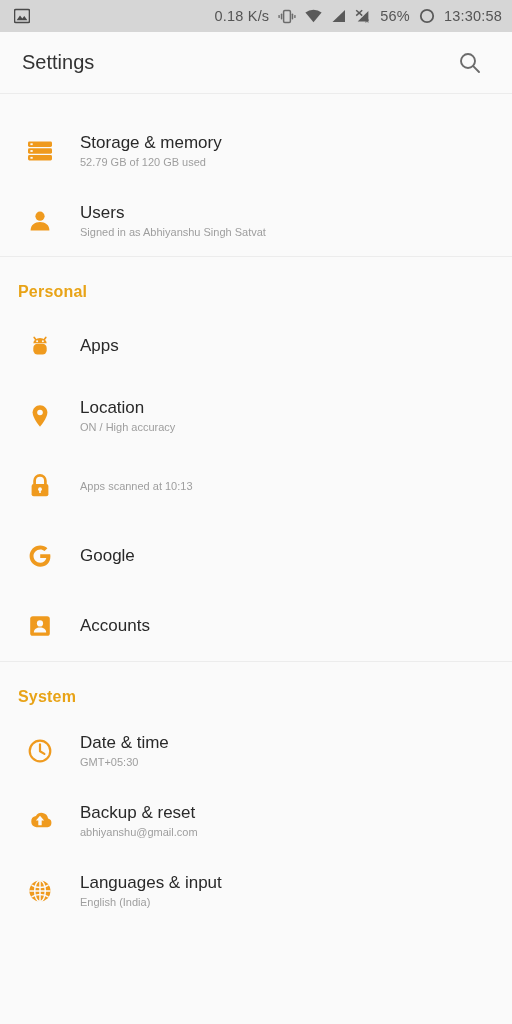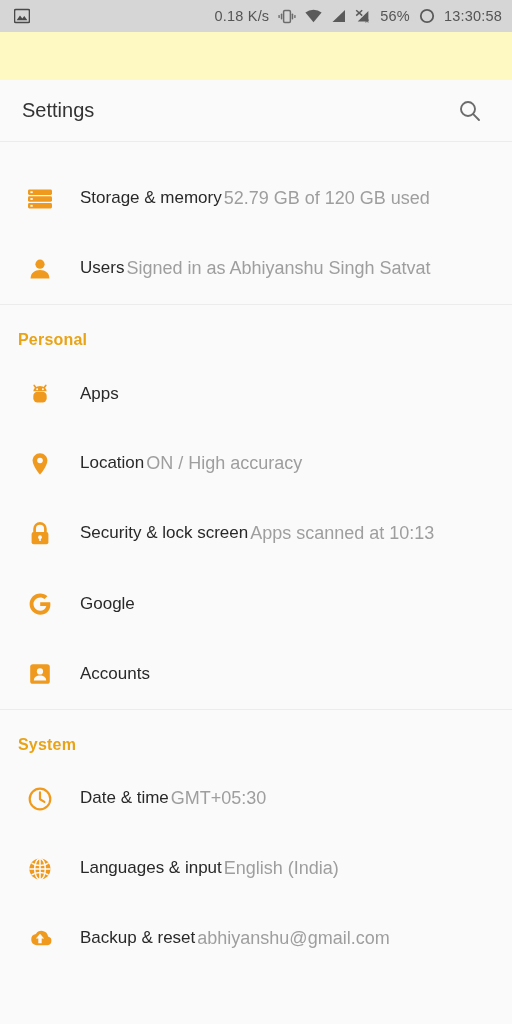--- a/index.html
+++ b/index.html
@@ -2,41 +2,40 @@
 <html><head>
 <meta charset="utf-8">
 <style>
   * { margin:0; padding:0; box-sizing:border-box; }
   html, body {
     width:512px; height:1024px;
     background:#fafafa;
     font-family:"Liberation Sans", sans-serif;
     overflow:hidden;
   }
-  #screen { position:relative; width:512px; height:876px; background:#fef9c3; }
+  #screen { position:relative; width:512px; height:876px; background:#eab308; }
 
   
   .statusbar {
     height:32px; background:#d6d6d6;
     display:flex; align-items:center;
     padding:0 10px 0 14px;
     color:#4a4a4a;
   }
   .sb-left { display:flex; align-items:center; gap:6px; }
   .sb-right { margin-left:auto; display:flex; align-items:center; gap:9px; }
   .sb-text { font-size:14.5px; color:#555; letter-spacing:.2px; white-space:nowrap; }
   .sb-icon { display:flex; align-items:center; justify-content:center; }
 
   
   .appbar {
     height:62px; background:#fafafa;
     display:flex; align-items:center;
     padding:0 20px 0 22px;
     border-bottom:1px solid #ececec;
-    margin-top:48px;
   }
   .appbar-title { font-size:20px; color:#333; font-weight:400; }
   .appbar-actions { margin-left:auto; display:flex; align-items:center; }
   .icon-btn { width:44px; height:44px; display:flex; align-items:center; justify-content:center; cursor:pointer; }
 
   
   .list { background:#fafafa; }
   .section-header {
     padding:26px 0 10px 18px;
     font-size:16px; font-weight:bold;
@@ -47,23 +46,23 @@
   .row {
     display:flex; align-items:center;
     min-height:70px;
     padding:0 16px 0 0;
     cursor:pointer;
   }
   .row-icon {
     width:80px; min-width:80px;
     display:flex; align-items:center; justify-content:center;
   }
-  .row-text { display:flex; flex-direction:row; justify-content:center; gap:2px; }
+  .row-text { display:flex; flex-direction:column; justify-content:center; gap:2px; }
   .row-title { font-size:17px; color:#292929; line-height:1.25; }
-  .row-sub { font-size:18px; color:#9e9e9e; line-height:1.3; }
+  .row-sub { font-size:11px; color:#9e9e9e; line-height:1.3; }
 
   svg { display:block; }
 </style>
 </head>
 <body>
 
 <div id="screen">
 
   <div class="statusbar">
     <div class="sb-left">
@@ -197,21 +196,20 @@
       <div class="row">
         <div class="row-icon">
           <svg width="30" height="30" viewBox="0 0 30 30">
             <path d="M9.6 13.4 L9.6 9.8 A5.4 5.4 0 0 1 20.4 9.8 L20.4 13.4" fill="none" stroke="#ef9a1e" stroke-width="2.7"></path>
             <rect x="6.6" y="12.9" width="16.8" height="12.3" rx="2" fill="#ef9a1e"></rect>
             <circle cx="15" cy="18.2" r="1.9" fill="#fafafa"></circle>
             <rect x="14.2" y="18.2" width="1.6" height="3.8" fill="#fafafa"></rect>
           </svg>
         </div>
         <div class="row-text">
-          <div class="row-title">Security &amp; lock screen</div>
           <div class="row-sub">Apps scanned at 10:13</div>
         </div>
       </div>
 
       <div class="row">
         <div class="row-icon">
           <svg width="30" height="30" viewBox="0 0 30 30">
             <path d="M15.2 13.3 L15.2 17.1 L21.3 17.1 C20.7 20.1 18.2 21.8 15.2 21.8 C11.5 21.8 8.5 18.8 8.5 15.1 C8.5 11.4 11.5 8.4 15.2 8.4 C16.9 8.4 18.4 9.0 19.6 10.0 L22.4 7.2 C20.5 5.5 18.0 4.5 15.2 4.5 C9.3 4.5 4.6 9.2 4.6 15.1 C4.6 21.0 9.3 25.7 15.2 25.7 C21.0 25.7 25.4 21.5 25.4 15.4 C25.4 14.7 25.3 14.0 25.2 13.3 Z" fill="#ef9a1e"></path>
           </svg>
         </div>
@@ -242,20 +240,33 @@
       <div class="row">
         <div class="row-icon">
           <svg width="30" height="30" viewBox="0 0 30 30">
             <circle cx="15" cy="15" r="10.3" fill="none" stroke="#ef9a1e" stroke-width="2.2"></circle>
             <path d="M15 8.4 L15 15.3 L19.4 17.9" fill="none" stroke="#ef9a1e" stroke-width="2.2" stroke-linecap="round" stroke-linejoin="round"></path>
           </svg>
         </div>
         <div class="row-text">
           <div class="row-title">Date &amp; time</div>
           <div class="row-sub">GMT+05:30</div>
+        </div>
+      </div>
+
+      <div class="row">
+        <div class="row-icon">
+          <svg width="30" height="30" viewBox="0 0 30 30">
+            <path d="M23.1 12.4 A6.6 6.6 0 0 0 10.9 10.1 A5.6 5.6 0 0 0 11.4 21.2 L22.6 21.2 A4.5 4.5 0 0 0 23.1 12.4 Z" fill="#ef9a1e"></path>
+            <path d="M15 9.8 L19.1 14.4 L16.7 14.4 L16.7 19.2 L13.3 19.2 L13.3 14.4 L10.9 14.4 Z" fill="#fafafa"></path>
+          </svg>
+        </div>
+        <div class="row-text">
+          <div class="row-title">Backup &amp; reset</div>
+          <div class="row-sub">abhiyanshu@gmail.com</div>
         </div>
       </div>
 
       <div class="row">
         <div class="row-icon">
           <svg width="30" height="30" viewBox="0 0 30 30">
             <circle cx="15" cy="15" r="10.6" fill="#ef9a1e"></circle>
             <g stroke="#fafafa" stroke-width="1.5" fill="none">
               <line x1="4.4" y1="15" x2="25.6" y2="15"></line>
               <line x1="15" y1="4.4" x2="15" y2="25.6"></line>
@@ -263,29 +274,16 @@
               <path d="M6.6 9.2 C9.3 10.9 11.9 11.6 15 11.6 C18.1 11.6 20.7 10.9 23.4 9.2"></path>
               <path d="M6.6 20.8 C9.3 19.1 11.9 18.4 15 18.4 C18.1 18.4 20.7 19.1 23.4 20.8"></path>
             </g>
           </svg>
         </div>
         <div class="row-text">
           <div class="row-title">Languages &amp; input</div>
           <div class="row-sub">English (India)</div>
         </div>
       </div>
-
-      <div class="row">
-        <div class="row-icon">
-          <svg width="30" height="30" viewBox="0 0 30 30">
-            <path d="M23.1 12.4 A6.6 6.6 0 0 0 10.9 10.1 A5.6 5.6 0 0 0 11.4 21.2 L22.6 21.2 A4.5 4.5 0 0 0 23.1 12.4 Z" fill="#ef9a1e"></path>
-            <path d="M15 9.8 L19.1 14.4 L16.7 14.4 L16.7 19.2 L13.3 19.2 L13.3 14.4 L10.9 14.4 Z" fill="#fafafa"></path>
-          </svg>
-        </div>
-        <div class="row-text">
-          <div class="row-title">Backup &amp; reset</div>
-          <div class="row-sub">abhiyanshu@gmail.com</div>
-        </div>
-      </div>
     </div>
 
   </div>
 </div>
 
 </body></html>

